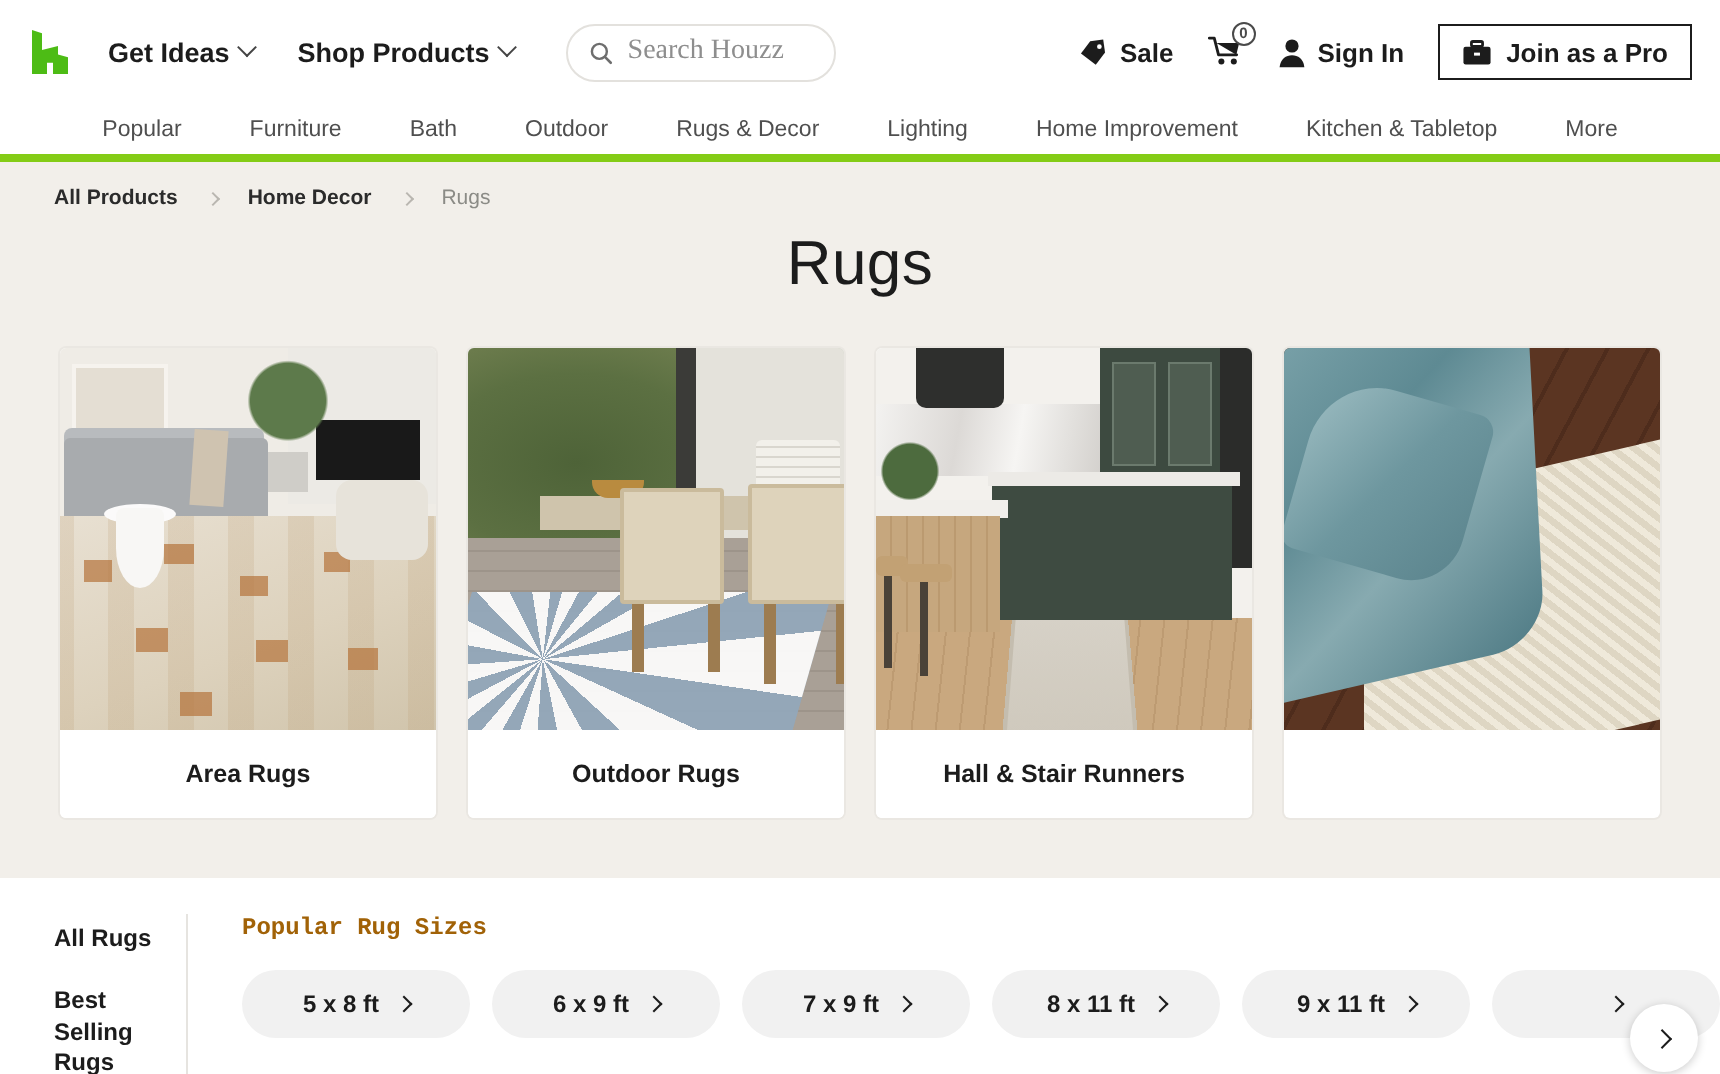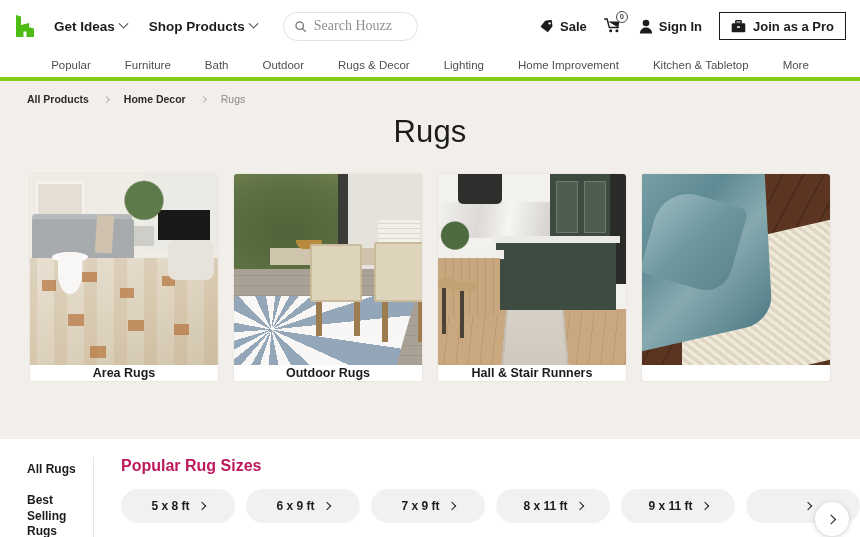--- a/index.html
+++ b/index.html
@@ -163,21 +163,21 @@
   .card {
     width: 188px;
     background: #fff;
     border-radius: 3px;
     cursor: pointer;
     overflow: hidden;
     box-shadow: 0 0 0 1px rgba(0,0,0,0.03);
   }
   .card-img { width: 188px; height: 191px; position: relative; overflow: hidden; }
   .card-label {
-    height: 16px;
+    height: 44px;
     display: flex;
     align-items: center;
     justify-content: center;
     font-size: 12.5px;
     font-weight: bold;
     color: #1c1c1c;
     background: #fff;
     white-space: nowrap;
   }
 
@@ -199,24 +199,25 @@
     font-size: 12px;
     font-weight: bold;
     color: #1c1c1c;
     margin-bottom: 15px;
     cursor: pointer;
     line-height: 1.32;
     max-width: 108px;
   }
   .content { flex: 1; padding-left: 27px; position: relative; }
   .sec-title {
-    font-size: 16px;
-    font-weight: bold;
-    color: #be185d;
+    font-size: 12px;
+    font-weight: bold;
+    color: #a16207;
     margin-bottom: 14px;
+    font-family: Liberation Mono, monospace;
   }
   .pill-row {
     display: flex;
     gap: 11px;
     align-items: center;
   }
   .pill {
     background: #f1f1f1;
     border-radius: 19px;
     height: 34px;

